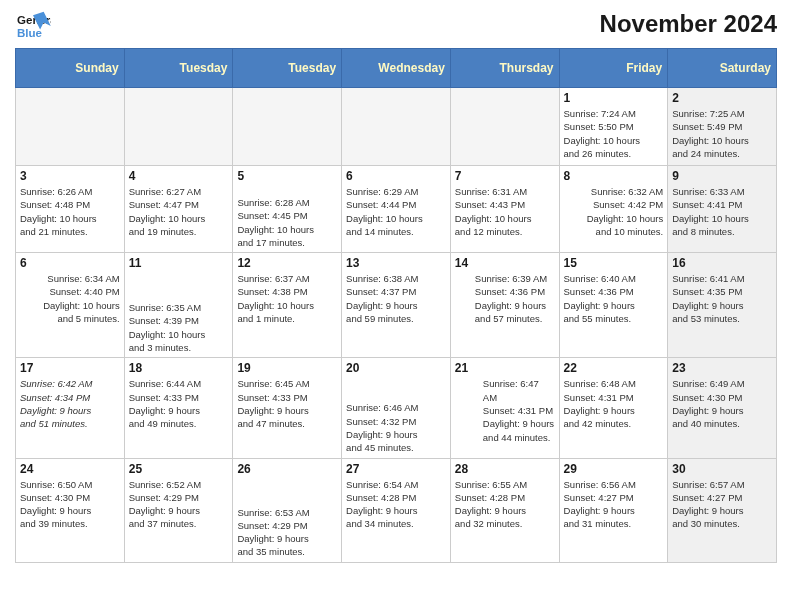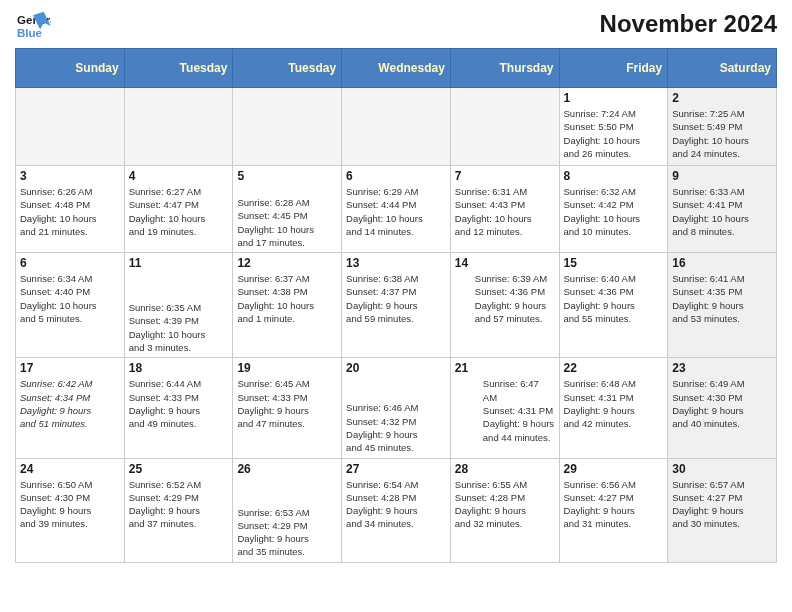--- a/index.html
+++ b/index.html
@@ -165,37 +165,37 @@
           </td>
           <td>
             <div class="day-number">7</div>
             <div class="day-info" style="white-space: pre-line;">Sunrise: 6:31 AM
 Sunset: 4:43 PM
 Daylight: 10 hours
 and 12 minutes.</div>
           </td>
           <td>
             <div class="day-number">8</div>
-            <div class="day-info" style="white-space: pre-line;">Sunrise: 6:32 AM
+            <div class="day-info" style="white-space: pre-line; text-align: right;">Sunrise: 6:32 AM
 Sunset: 4:42 PM
 Daylight: 10 hours
 and 10 minutes.</div>
           </td>
           <td class="saturday">
             <div class="day-number">9</div>
             <div class="day-info" style="white-space: pre-line;">Sunrise: 6:33 AM
 Sunset: 4:41 PM
 Daylight: 10 hours
 and 8 minutes.</div>
           </td>
         </tr>
         <tr>
           <td>
             <div class="day-number">6</div>
-            <div class="day-info" style="white-space: pre-line;">Sunrise: 6:34 AM
+            <div class="day-info" style="white-space: pre-line; text-align: right;">Sunrise: 6:34 AM
 Sunset: 4:40 PM
 Daylight: 10 hours
 and 5 minutes.</div>
           </td>
           <td>
             <div class="day-number">11</div>
             <div class="day-info" style="white-space: pre-line; margin-top: 31px;">Sunrise: 6:35 AM
 Sunset: 4:39 PM
 Daylight: 10 hours
 and 3 minutes.</div>

